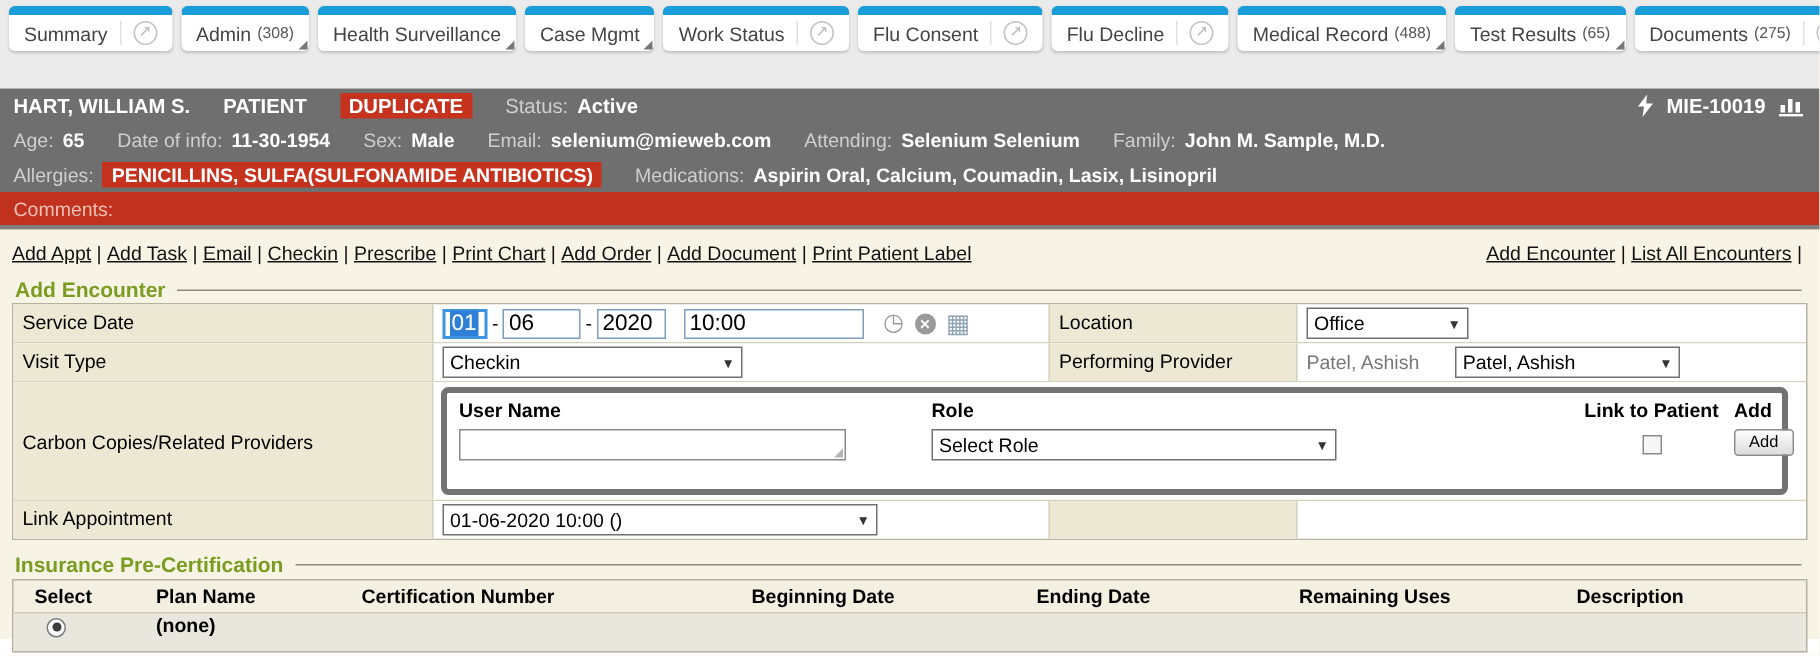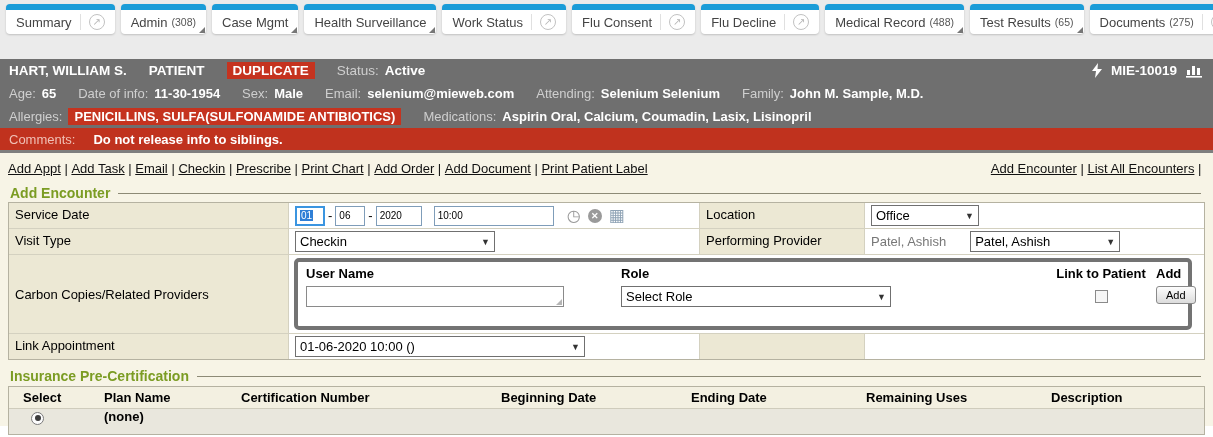--- a/index.html
+++ b/index.html
@@ -79,25 +79,25 @@
   }
   .fval-left { width:410px; flex:0 0 410px; display:flex; align-items:center; padding:2px 6px; gap:3px; }
   .flabel2 {
     width:166px; flex:0 0 166px; background:#ece8d4; padding:4px 6px;
     border-left:1px solid #d4d1c0; border-right:1px solid #d4d1c0;
   }
   .fval-right { flex:1; display:flex; align-items:center; padding:2px 6px; gap:10px; }
 
   .dbox {
     border:1px solid #7f9db9; background:#fff; height:20px;
-    display:flex; align-items:center; padding:0 3px; font-size:10px;
+    display:flex; align-items:center; padding:0 3px; font-size:15px;
   }
   .dbox.focus { border:2px solid #3b95e0; }
   .dbox .seltext { background:#2f7fd6; color:#fff; padding:0 1px; }
-  .w-mo { width:30px; } .w-dy { width:30px; } .w-yr { width:46px; } .w-tm { width:120px; }
+  .w-mo { width:30px; } .w-dy { width:52px; } .w-yr { width:46px; } .w-tm { width:120px; }
   .dash { color:#000; }
   .dt-icons { display:flex; align-items:center; gap:7px; margin-left:10px; }
   .icon-clock { color:#9a9a9a; font-size:16px; line-height:1; }
   .icon-clear {
     width:14px; height:14px; background:#9a9a9a; border-radius:50%;
     color:#fff; font-size:9px; line-height:14px; text-align:center; font-weight:bold;
   }
   .icon-cal { color:#8fa3b5; font-size:17px; line-height:1; }
 
   .select {
@@ -164,24 +164,24 @@
     <span>Summary</span>
     <span class="popout">
         <span class="circ">↗</span>
       </span>
   </div>
   <div class="tab fold">
     <span>Admin</span>
     <span class="cnt">(308)</span>
   </div>
   <div class="tab fold">
+    <span>Health Surveillance</span>
+  </div>
+  <div class="tab fold">
     <span>Case Mgmt</span>
-  </div>
-  <div class="tab fold">
-    <span>Health Surveillance</span>
   </div>
   <div class="tab">
     <span>Work Status</span>
     <span class="popout">
         <span class="circ">↗</span>
       </span>
   </div>
   <div class="tab">
     <span>Flu Consent</span>
     <span class="popout">
@@ -262,21 +262,20 @@
     <span class="lbl">Allergies:</span>
     <span class="redbox">PENICILLINS, SULFA(SULFONAMIDE ANTIBIOTICS)</span>
     <span class="gap"></span>
     <span class="lbl">Medications:</span>
     <span class="val">Aspirin Oral, Calcium, Coumadin, Lasix, Lisinopril</span>
   </div>
 </div>
 
 <div class="comments">
   <span class="clbl">Comments:</span>
-  <span class="cval">Do not release info to siblings.</span>
 </div>
 
 <div class="content">
 
   <div class="links-row">
     <div class="linklist left">
       <span class="li"><a>Add Appt</a></span>
       <span class="li"><a>Add Task</a></span>
       <span class="li"><a>Email</a></span>
       <span class="li"><a>Checkin</a></span>

